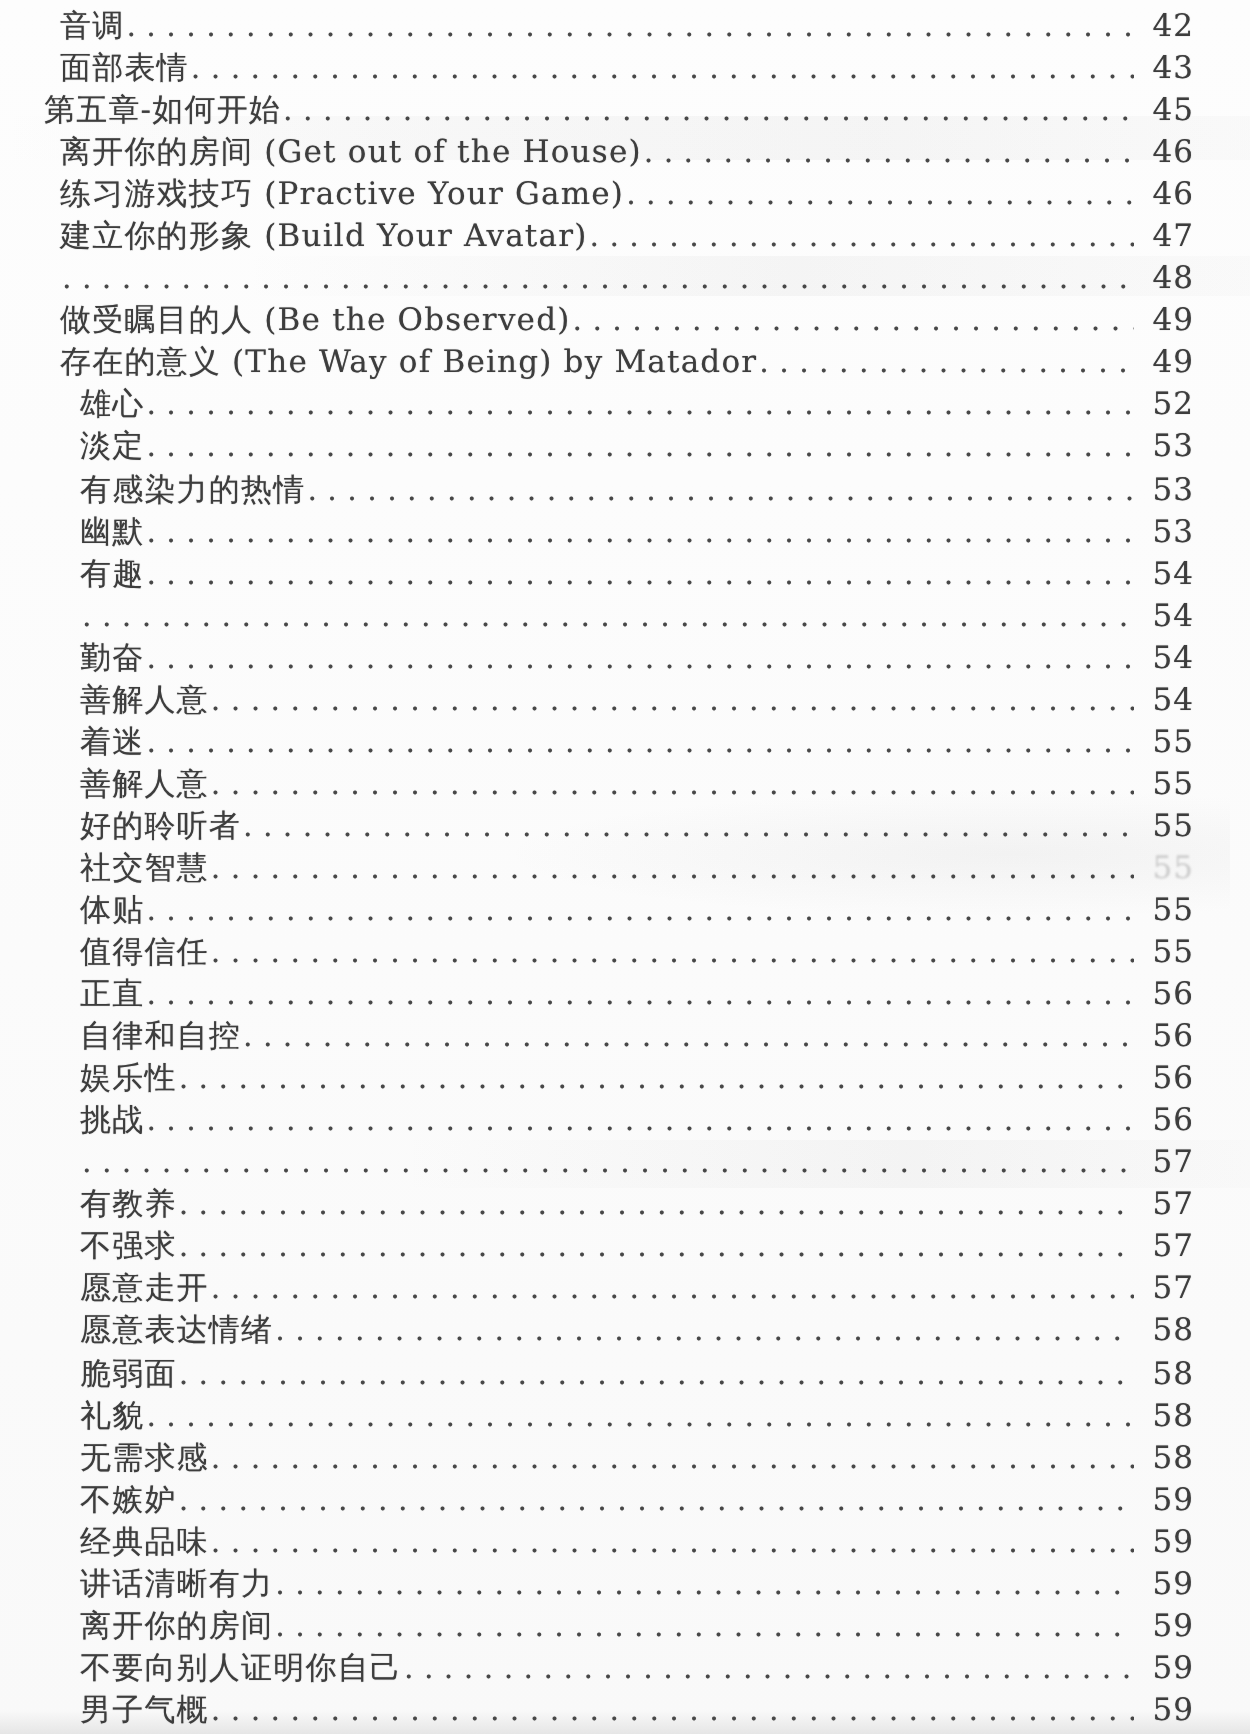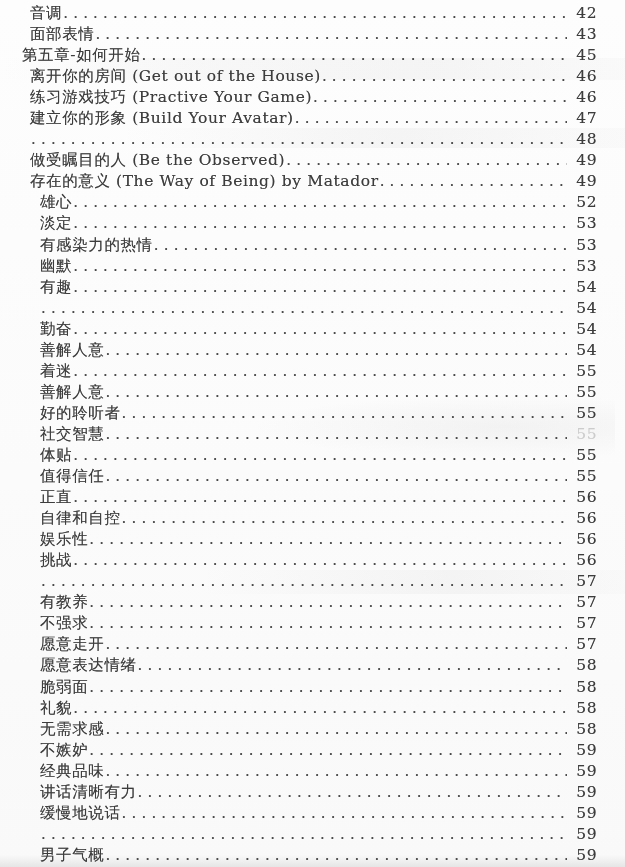--- a/index.html
+++ b/index.html
@@ -283,25 +283,26 @@
       <span class="toc-label">经典品味</span>
       <span class="toc-dots">........................................................................................................................</span>
       <span class="toc-page-num">59</span>
     </div>
       <div class="toc-row level-2">
       <span class="toc-label">讲话清晰有力</span>
       <span class="toc-dots">........................................................................................................................</span>
       <span class="toc-page-num">59</span>
     </div>
       <div class="toc-row level-2">
-      <span class="toc-label">缓慢地说话</span>
-      <span class="toc-dots">........................................................................................................................</span>
-      <span class="toc-page-num">59</span>
-    </div>
-      <div class="toc-row level-2">
+      <span class="toc-label">离开你的房间</span>
+      <span class="toc-dots">........................................................................................................................</span>
+      <span class="toc-page-num">59</span>
+    </div>
+      <div class="toc-row level-2">
+      <span class="toc-label">不要向别人证明你自己</span>
       <span class="toc-dots">........................................................................................................................</span>
       <span class="toc-page-num">59</span>
     </div>
       <div class="toc-row level-2">
       <span class="toc-label">男子气概</span>
       <span class="toc-dots">........................................................................................................................</span>
       <span class="toc-page-num">59</span>
     </div>
     </div>
 

